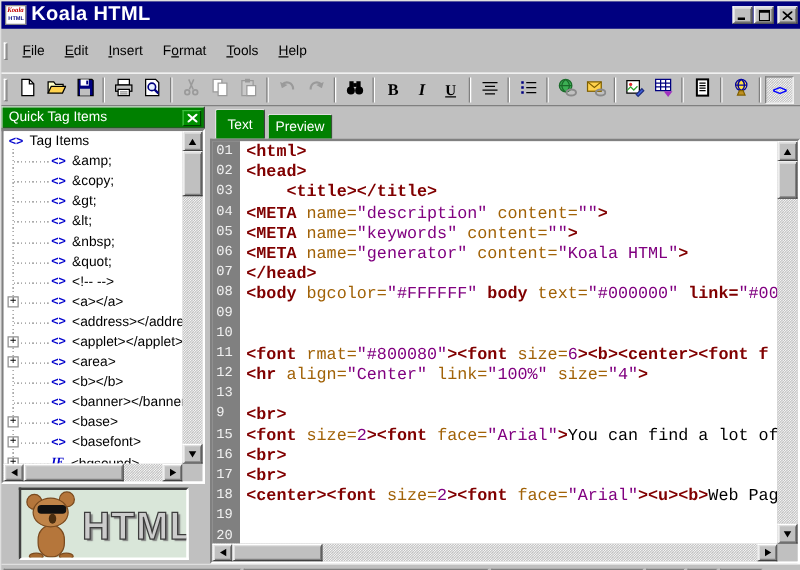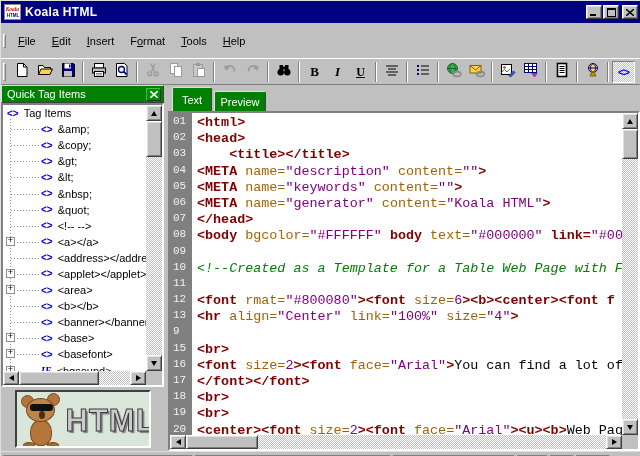--- a/index.html
+++ b/index.html
@@ -8,21 +8,21 @@
     width:640px;height:456px;background:#c0c0c0;position:relative;overflow:hidden;
     font-family:"Liberation Sans",sans-serif;border-left:1px solid #dfdfdf;border-top:1px solid #dfdfdf;
   }
   
   .titlebar{height:22px;background:#000080;display:flex;align-items:center;padding:0 2px 0 3px;}
   .app-icon{width:17px;height:16px;background:#fff;border:1px solid #888;display:flex;flex-direction:column;
     align-items:center;justify-content:center;overflow:hidden;line-height:1;}
   .app-icon i{font-style:normal;display:block;transform:scale(.9);}
   .app-icon .l1{font:italic bold 6px "Liberation Serif",serif;color:#c00000;}
   .app-icon .l2{font:bold 5px "Liberation Sans",sans-serif;color:#000080;}
-  .title-text{color:#fff;font-weight:bold;font-size:12px;margin-left:4px;flex:1;letter-spacing:.3px;}
+  .title-text{color:#fff;font-weight:bold;font-size:16px;margin-left:4px;flex:1;letter-spacing:.3px;}
   .winbtn{width:16px;height:14px;background:#c0c0c0;border:1px solid;border-color:#fff #404040 #404040 #fff;
     box-shadow:inset 1px 1px 0 #dfdfdf, inset -1px -1px 0 #808080;display:flex;align-items:center;justify-content:center;
     padding:0;margin-left:1px;}
   .winbtn.closegap{margin-left:3px;}
   
   .menubar{height:36px;display:flex;align-items:center;border-bottom:1px solid #fff;}
   .gripper{width:3px;height:14px;border:1px solid;border-color:#fff #808080 #808080 #fff;margin:0 4px 0 2px;}
   .menu-item{font-size:11px;padding:2px 8px;color:#000;}
   .menu-item u{text-decoration:underline;}
   
@@ -479,28 +479,26 @@
         <div class="code-area" id="code-lines">
             <div class="crow"><span class="tk-t">&lt;html&gt;</span></div>
             <div class="crow"><span class="tk-t">&lt;head&gt;</span></div>
             <div class="crow"><span class="tk-x">    </span><span class="tk-t">&lt;title&gt;&lt;/title&gt;</span></div>
             <div class="crow"><span class="tk-t">&lt;META</span><span class="tk-a"> name=</span><span class="tk-v">"description"</span><span class="tk-a"> content=</span><span class="tk-v">""</span><span class="tk-t">&gt;</span></div>
             <div class="crow"><span class="tk-t">&lt;META</span><span class="tk-a"> name=</span><span class="tk-v">"keywords"</span><span class="tk-a"> content=</span><span class="tk-v">""</span><span class="tk-t">&gt;</span></div>
             <div class="crow"><span class="tk-t">&lt;META</span><span class="tk-a"> name=</span><span class="tk-v">"generator"</span><span class="tk-a"> content=</span><span class="tk-v">"Koala HTML"</span><span class="tk-t">&gt;</span></div>
             <div class="crow"><span class="tk-t">&lt;/head&gt;</span></div>
             <div class="crow"><span class="tk-t">&lt;body</span><span class="tk-a"> bgcolor=</span><span class="tk-v">"#FFFFFF"</span><span class="tk-t"> body</span><span class="tk-a"> text=</span><span class="tk-v">"#000000"</span><span class="tk-t"> link=</span><span class="tk-v">"#00</span></div>
             <div class="crow"></div>
-            <div class="crow"><span class="tk-c">&lt;!--Created as a Template for a Table Web Page with F</span></div>
             <div class="crow"></div>
             <div class="crow"><span class="tk-t">&lt;font</span><span class="tk-a"> rmat=</span><span class="tk-v">"#800080"</span><span class="tk-t">&gt;&lt;font</span><span class="tk-a"> size=</span><span class="tk-v">6</span><span class="tk-t">&gt;&lt;b&gt;&lt;center&gt;&lt;font f</span></div>
             <div class="crow"><span class="tk-t">&lt;hr</span><span class="tk-a"> align=</span><span class="tk-v">"Center"</span><span class="tk-a"> link=</span><span class="tk-v">"100%"</span><span class="tk-a"> size=</span><span class="tk-v">"4"</span><span class="tk-t">&gt;</span></div>
             <div class="crow"></div>
             <div class="crow"><span class="tk-t">&lt;br&gt;</span></div>
             <div class="crow"><span class="tk-t">&lt;font</span><span class="tk-a"> size=</span><span class="tk-v">2</span><span class="tk-t">&gt;&lt;font</span><span class="tk-a"> face=</span><span class="tk-v">"Arial"</span><span class="tk-t">&gt;</span><span class="tk-x">You can find a lot of</span></div>
-            <div class="crow"><span class="tk-t">&lt;/font&gt;&lt;/font&gt;</span></div>
             <div class="crow"><span class="tk-t">&lt;br&gt;</span></div>
             <div class="crow"><span class="tk-t">&lt;br&gt;</span></div>
             <div class="crow"><span class="tk-t">&lt;center&gt;&lt;font</span><span class="tk-a"> size=</span><span class="tk-v">2</span><span class="tk-t">&gt;&lt;font</span><span class="tk-a"> face=</span><span class="tk-v">"Arial"</span><span class="tk-t">&gt;&lt;u&gt;&lt;b&gt;</span><span class="tk-x">Web Pag</span></div>
           </div>
         <div class="sb-v track">
           <button class="sbtn up">
               <span class="t-up"></span>
             </button>
           <div class="thumb" style="top:16px;height:30px;"></div>
           <button class="sbtn down">

